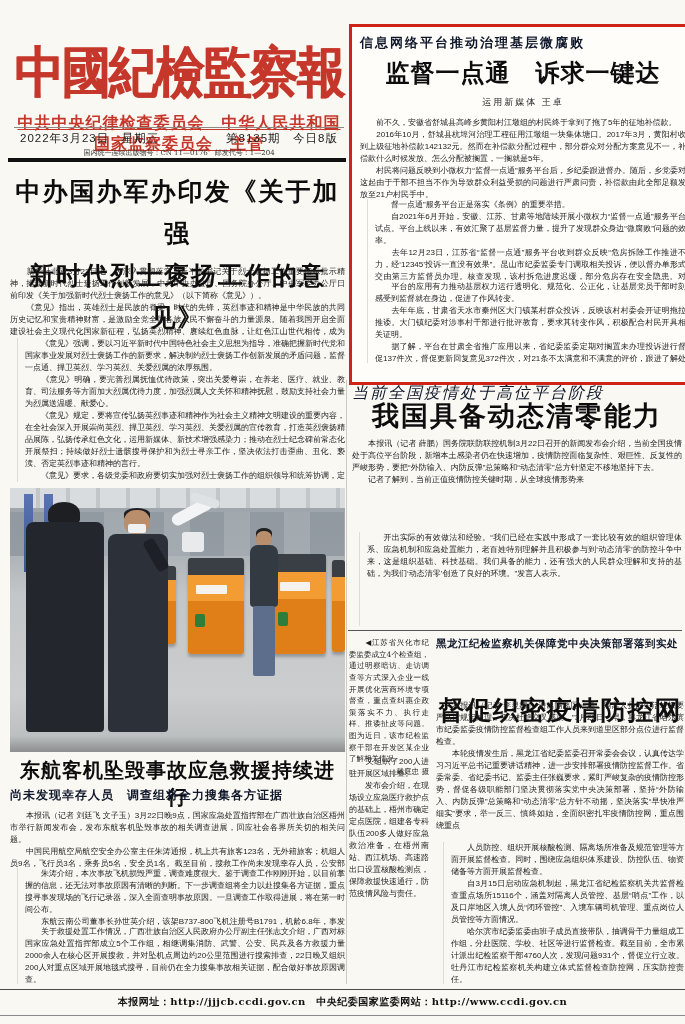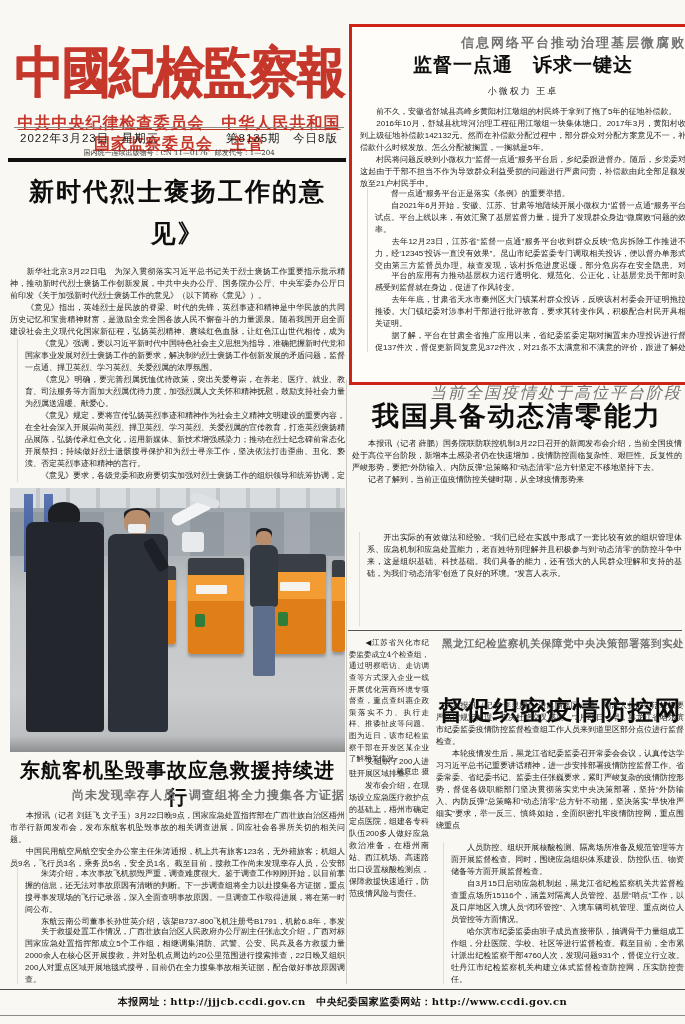--- a/index.html
+++ b/index.html
@@ -22,21 +22,21 @@
     left:14px;top:113px;width:330px;text-align:center;
     color:var(--accent,#c6372b);font-size:16px;font-weight:bold;letter-spacing:1px;text-decoration:underline;
   }
   .rule{background:#8d8a84;height:1px;}
   .dateline{left:20px;top:131px;width:318px;display:flex;justify-content:space-between;
     font-size:11.5px;color:#222;letter-spacing:1px;}
   .pubcode{left:14px;top:148px;width:330px;text-align:center;font-size:7px;color:#333;
     font-family:"DejaVu Serif",serif;}
   .thickbar{left:8px;top:158px;width:338px;height:3.5px;background:#111;}
   
-  .kicker{text-align:right;font-weight:bold;color:#737373;}
+  .kicker{text-align:left;font-weight:bold;color:#0f172a;}
   .headline-serif{font-family:"DejaVu Serif",serif;font-weight:bold;text-align:center;color:#0d0d0d;}
   .headline-sans{font-family:"Liberation Sans",sans-serif;font-weight:bold;text-align:center;color:#0d0d0d;}
   .byline{text-align:center;font-size:9px;color:#222;letter-spacing:2px;}
   .cols{display:flex;flex-direction:column;}
   .col{
     flex:1;font-size:8px;line-height:1.5;text-align:justify;color:#1c1c1c;
     white-space:pre-line;overflow:hidden;
   }
   .col + .col{border-left:1px solid #e0dcd4;padding-left:7px;margin-left:7px;}
   
@@ -85,38 +85,39 @@
 <div class="abs rule" style="left:14px;top:127px;width:330px;"></div>
 <div class="abs dateline">
   <span>2022年3月23日　星期三</span>
   <span>第8135期　今日8版</span>
 </div>
 <div class="abs pubcode">国内统一连续出版物号：CN 11—0176　邮发代号：1—204</div>
 <div class="abs thickbar"></div>
 
 <div class="abs redbox">
   <div class="kicker" style="font-size:13px;letter-spacing:2px;">信息网络平台推动治理基层微腐败</div>
-  <div class="headline-serif" style="font-size:19px;letter-spacing:1px;">监督一点通　诉求一键达</div>
-  <div class="byline" style="margin-top:7px;">小微权力 王卓</div>
+  <div class="headline-serif" style="font-size:24px;margin-top:5px;letter-spacing:1px;">监督一点通　诉求一键达</div>
+  <div class="byline" style="margin-top:7px;">运用新媒体 王卓</div>
   <div class="cols" style="margin-top:8px;height:246px;">
     <div class="col">　　前不久，安徽省舒城县高峰乡黄阳村江墩组的村民终于拿到了拖了5年的征地补偿款。
 　　2016年10月，舒城县杭埠河治理工程征用江墩组一块集体塘口。2017年3月，黄阳村收到上级征地补偿款142132元。然而在补偿款分配过程中，部分群众对分配方案意见不一，补偿款什么时候发放、怎么分配被搁置，一搁就是5年。
 　　村民将问题反映到小微权力“监督一点通”服务平台后，乡纪委跟进督办。随后，乡党委对这起由于干部不担当不作为导致群众利益受损的问题进行严肃问责，补偿款由此全部足额发放至21户村民手中。
 　　在这个案例中，小微权力“监</div>
     <div class="col">　　督一点通”服务平台正是落实《条例》的重要举措。
 　　自2021年6月开始，安徽、江苏、甘肃等地陆续开展小微权力“监督一点通”服务平台试点。平台上线以来，有效汇聚了基层监督力量，提升了发现群众身边“微腐败”问题的效率。
 　　去年12月23日，江苏省“监督一点通”服务平台收到群众反映“危房拆除工作推进不力，经‘12345’投诉一直没有效果”。昆山市纪委监委专门调取相关投诉，便以督办单形式交由第三方监督员办理。核查发现，该村拆危进度迟缓，部分危房存在安全隐患。对此，昆山市纪委监委对相关责任人予以批评教育，督促限期拆除，并对整改情况开展回访，村民对处置情况表示满意。</div>
     <div class="col">　　平台的应用有力推动基层权力运行透明化、规范化、公正化，让基层党员干部时刻感受到监督就在身边，促进了作风转变。
 　　去年年底，甘肃省天水市秦州区大门镇某村群众投诉，反映该村村委会开证明拖拉推诿。大门镇纪委对涉事村干部进行批评教育，要求其转变作风，积极配合村民开具相关证明。
 　　据了解，平台在甘肃全省推广应用以来，省纪委监委定期对搁置未办理投诉进行督促137件次，督促更新回复意见372件次，对21条不太满意和不满意的评价，跟进了解处置情况。
 　　“平台让问题发现在基层、解决在基层，成为基层监督‘前哨’，推动群众幸福感和满意度双提升。”甘肃省纪委监委有关负责人说。</div>
   </div>
 </div>
 
 <div class="abs headline-sans" style="left:10px;top:170px;width:335px;font-size:25px;line-height:42px;letter-spacing:2px;">
+  <div>中办国办军办印发《关于加强</div>
   <div>新时代烈士褒扬工作的意见》</div>
 </div>
 <div class="abs cols" style="left:10px;top:266px;width:335px;height:216px;">
   <div class="col">　　新华社北京3月22日电　为深入贯彻落实习近平总书记关于烈士褒扬工作重要指示批示精神，推动新时代烈士褒扬工作创新发展，中共中央办公厅、国务院办公厅、中央军委办公厅日前印发《关于加强新时代烈士褒扬工作的意见》（以下简称《意见》）。
 　　《意见》指出，英雄烈士是民族的脊梁、时代的先锋，英烈事迹和精神是中华民族的共同历史记忆和宝贵精神财富，是激励全党全国各族人民不懈奋斗的力量源泉。随着我国开启全面建设社会主义现代化国家新征程，弘扬英烈精神、赓续红色血脉，让红色江山世代相传，成为新时代烈士褒扬工作的重要使命任务。</div>
   <div class="col">　　《意见》强调，要以习近平新时代中国特色社会主义思想为指导，准确把握新时代党和国家事业发展对烈士褒扬工作的新要求，解决制约烈士褒扬工作创新发展的矛盾问题，监督一点通、捍卫英烈、学习英烈、关爱烈属的浓厚氛围。
 　　《意见》明确，要完善烈属抚恤优待政策，突出关爱尊崇，在养老、医疗、就业、教育、司法服务等方面加大烈属优待力度，加强烈属人文关怀和精神抚慰，鼓励支持社会力量为烈属送温暖、献爱心。
 　　《意见》提出，要统筹烈士纪念设施规划建设，强化教育功能，充分发挥褒扬英烈、教育后人的红色主阵地作用，稳步有序推进统一归口管理。</div>
   <div class="col">　　《意见》规定，要将宣传弘扬英烈事迹和精神作为社会主义精神文明建设的重要内容，在全社会深入开展崇尚英烈、捍卫英烈、学习英烈、关爱烈属的宣传教育，打造英烈褒扬精品展陈，弘扬传承红色文化，运用新媒体、新技术增强感染力；推动在烈士纪念碑前常态化开展祭扫；持续做好烈士遗骸搜寻保护和为烈士寻亲工作，坚决依法打击歪曲、丑化、亵渎、否定英烈事迹和精神的言行。
 　　《意见》要求，各级党委和政府要切实加强对烈士褒扬工作的组织领导和统筹协调，定期研究解决工作中存在的困难和问题；要鼓励、支持、引导社会力量积极参与烈士褒扬工作。</div>

